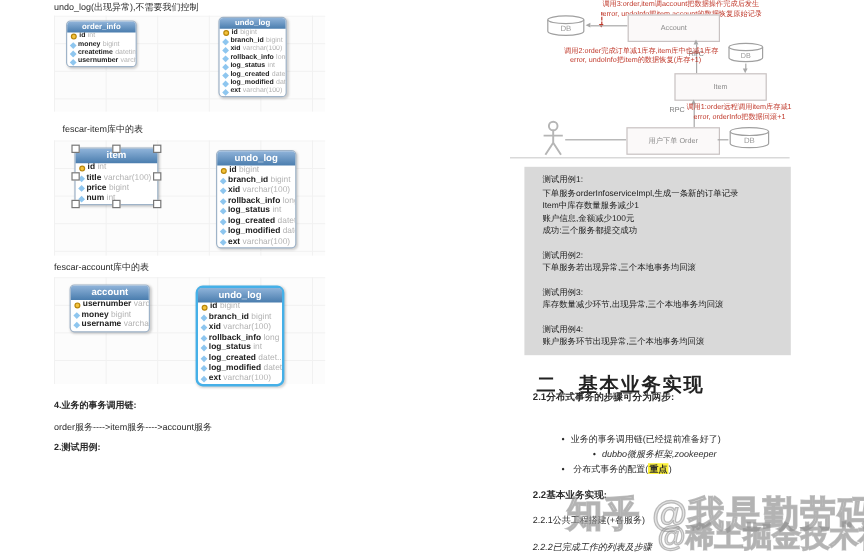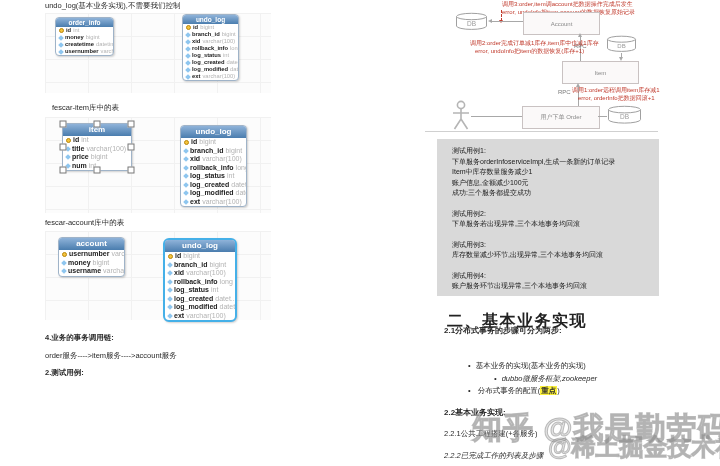--- a/index.html
+++ b/index.html
@@ -64,21 +64,21 @@
   .wm{position:absolute;font-weight:bold;white-space:nowrap;pointer-events:none;
       color:rgba(150,150,150,0.28);-webkit-text-stroke:1px rgba(140,140,140,0.55);}
   .wm1{left:472px;top:408px;font-size:30px;letter-spacing:1px;}
   .wm2{left:548px;top:431px;font-size:24px;}
 </style>
 </head>
 <body>
 
 <div class="page">
 
-  <div class="abs txt" style="left:45px;top:1px;">undo_log(基本业务实现),不需要我们控制</div>
+  <div class="abs txt" style="left:45px;top:1px;">undo_log(出现异常),不需要我们控制</div>
 
   <div class="diagram sm" id="d1">
     <div class="er-card" style="left:10px;top:4px;width:57px;">
         <div class="er-head">order_info</div>
         <div class="er-row">
           <span class="ic k"></span>
           <span class="fname">id</span>
           <span class="ftype">int</span>
         </div>
         <div class="er-row">
@@ -371,21 +371,21 @@
         <div>库存数量减少环节,出现异常,三个本地事务均回滚</div>
       </div>
       <div class="tc-block">
         <div>测试用例4:</div>
         <div>账户服务环节出现异常,三个本地事务均回滚</div>
       </div>
     </div>
 
   <div class="h2">二、基本业务实现</div>
   <div class="abs txt b" style="left:444px;top:325px;font-size:8px;">2.1分布式事务的步骤可分为两步:</div>
-  <div class="abs txt bullet" style="left:468px;top:361px;">基本业务的实现(基本业务的实现)</div>
+  <div class="abs txt bullet" style="left:468px;top:361px;">业务的事务调用链(已经提前准备好了)</div>
   <div class="abs txt bullet" style="left:494px;top:374px;font-style:italic;">dubbo微服务框架,zookeeper</div>
   <div class="abs txt bullet" style="left:468px;top:386px;">
     <span>分布式事务的配置(</span><span class="hl">重点</span><span>)</span>
   </div>
   <div class="abs txt b" style="left:444px;top:407px;font-size:8px;">2.2基本业务实现:</div>
   <div class="abs txt" style="left:444px;top:429px;">2.2.1公共工程搭建(+各服务)</div>
   <div class="abs txt" style="left:444px;top:451px;font-style:italic;">2.2.2已完成工作的列表及步骤</div>
 
   <div class="wm wm1">知乎 @我是勤劳码农人</div>
   <div class="wm wm2">@稀土掘金技术社区</div>

